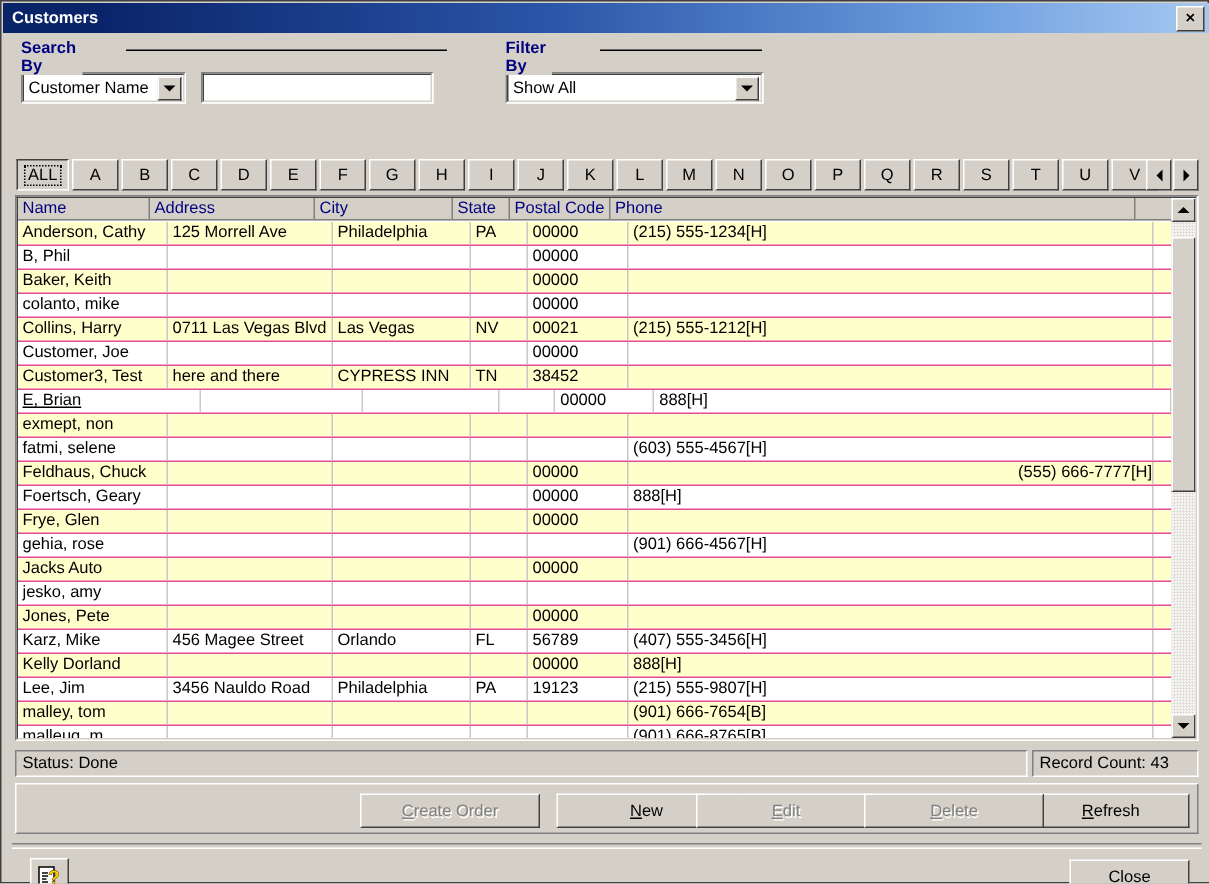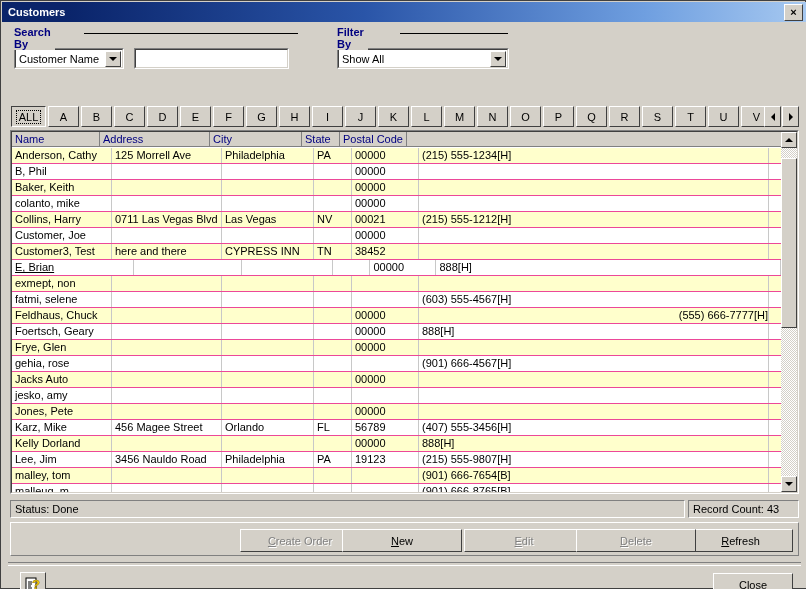--- a/index.html
+++ b/index.html
@@ -343,20 +343,21 @@
       </div>
 
     <div class="grid-frame">
       <div class="grid-frame2">
         <div class="grid-head" id="gridhead">
             <div class="hcell" style="width: 88px;">Name</div>
             <div class="hcell" style="width: 110px;">Address</div>
             <div class="hcell" style="width: 92px;">City</div>
             <div class="hcell" style="width: 38px;">State</div>
             <div class="hcell" style="width: 67px;">Postal Code</div>
+            <div class="hcell" style="width: 350px;">Phone</div>
           </div>
         <div class="grid-body" id="gridbody">
             <div class="row odd">
               <div class="cell" style="width: 100px;">Anderson, Cathy</div>
               <div class="cell" style="width: 110px;">125 Morrell Ave</div>
               <div class="cell" style="width: 92px;">Philadelphia</div>
               <div class="cell" style="width: 38px;">PA</div>
               <div class="cell" style="width: 67px;">00000</div>
               <div class="cell" style="width: 350px;">(215) 555-1234[H]</div>
             </div>
@@ -543,21 +544,21 @@
 
     <div class="status-row">
       <div class="status-panel" style="left:0;width:675px;">Status: Done</div>
       <div class="status-panel" style="left:678px;width:111px;">Record Count: 43</div>
     </div>
 
     <div class="btnbar">
       <div class="btn disabled" style="left:229px;top:6px;width:120px;height:23px;">
         <span><span class="u">C</span><span>reate Order</span></span>
       </div>
-      <div class="btn" style="left:331px;top:6px;width:120px;height:23px;">
+      <div class="btn" style="left:360px;top:6px;width:120px;height:23px;">
         <span><span class="u">N</span><span>ew</span></span>
       </div>
       <div class="btn disabled" style="left:453px;top:6px;width:120px;height:23px;">
         <span><span class="u">E</span><span>dit</span></span>
       </div>
       <div class="btn" style="left:677px;top:6px;width:105px;height:23px;">
         <span><span class="u">R</span><span>efresh</span></span>
       </div>
       <div class="btn disabled" style="left:565px;top:6px;width:120px;height:23px;">
         <span><span class="u">D</span><span>elete</span></span>

